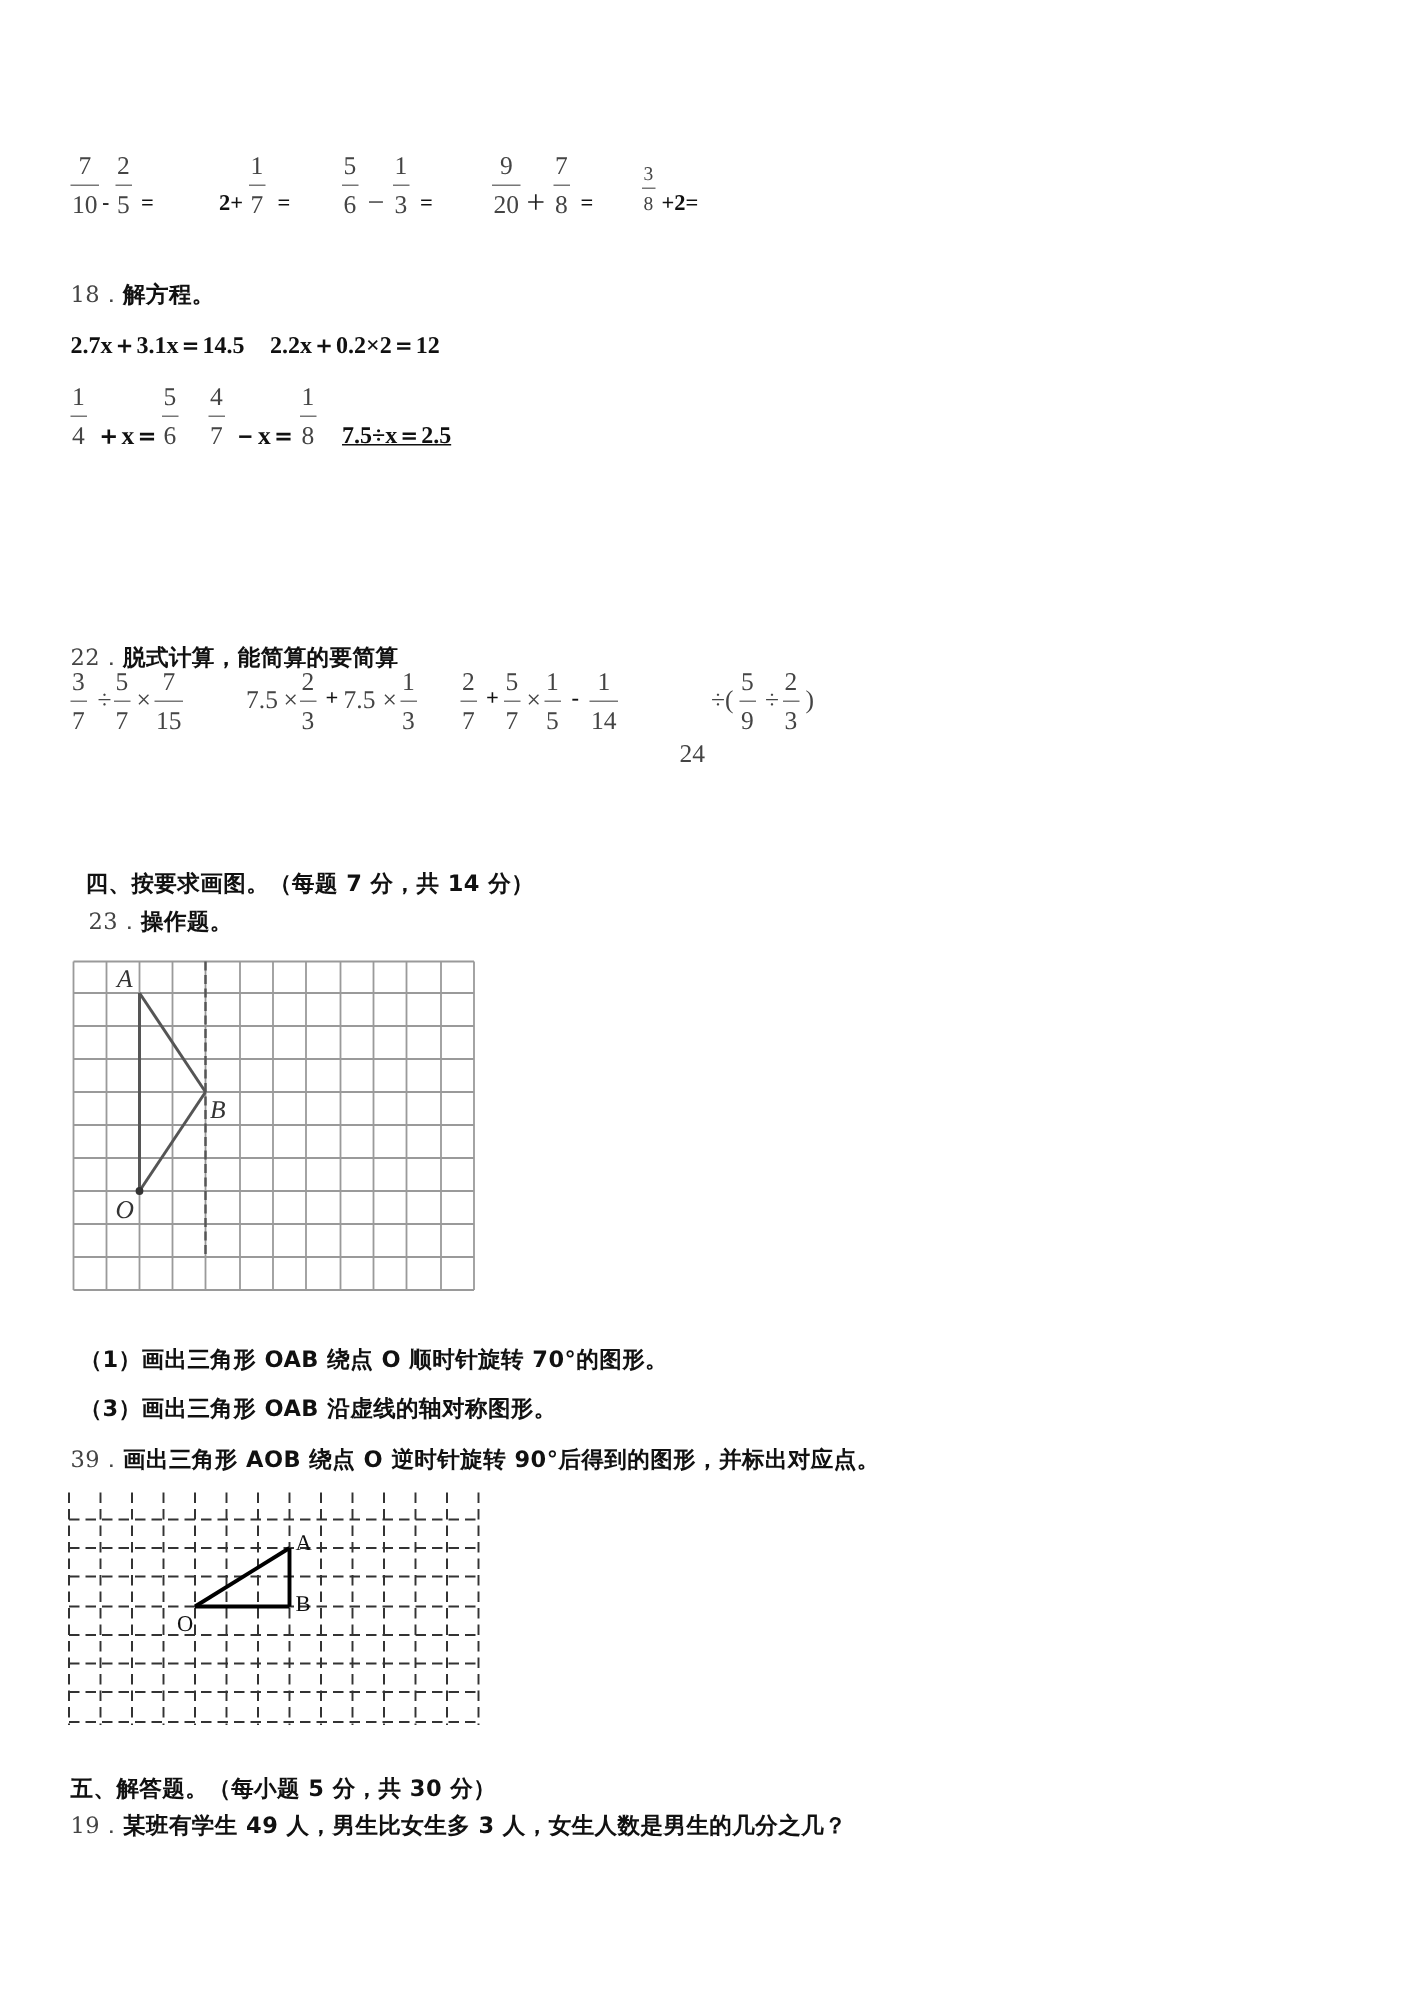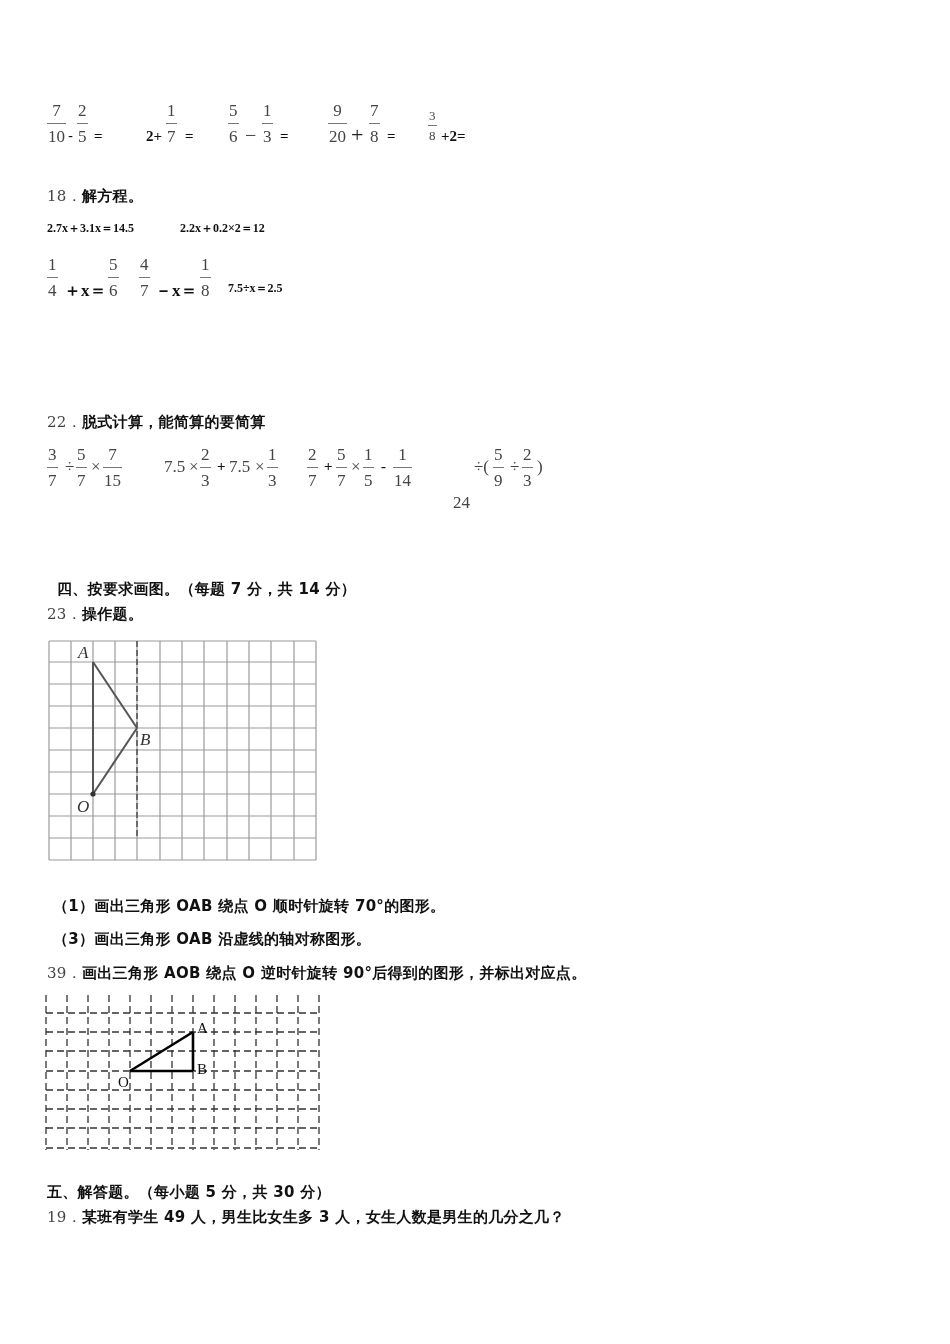--- a/index.html
+++ b/index.html
@@ -9,21 +9,21 @@
   .frac { position: absolute; display: inline-block; text-align: center;
           font-family: "Liberation Serif", "DejaVu Serif", serif; color: #444; font-size: 17px; line-height: 17px; }
   .frac .num { display: block; padding: 0 1px; }
   .frac .bar { display: block; border-top: 1px solid #777; margin: 4px 0 4px 0; }
   .frac .den { display: block; padding: 0 1px; }
   .op { position: absolute; font-family: "Liberation Sans", "DejaVu Sans", sans-serif; font-size: 15px; color: #111; }
   .opb { position: absolute; font-family: "Liberation Serif", "DejaVu Serif", serif; font-weight: bold; font-size: 15px; color: #111; }
   .opl { position: absolute; font-family: "Liberation Serif", "DejaVu Serif", serif; font-size: 17px; color: #444; }
   .qtext { position: absolute; font-size: 15px; font-weight: bold; font-family: "DejaVu Sans", "Liberation Sans", sans-serif; color: #111; letter-spacing: 0.3px; white-space: nowrap; }
   .qnum { font-weight: normal; font-family: "DejaVu Serif", "Liberation Serif", serif; color: #444; }
-  .eq { position: absolute; font-family: "Liberation Serif", "DejaVu Serif", serif; font-weight: bold; font-size: 12px; color: #111; white-space: nowrap; }
+  .eq { position: absolute; font-family: "Liberation Serif", "DejaVu Serif", serif; font-weight: bold; font-size: 16px; color: #111; white-space: nowrap; }
   svg text { font-family: "Liberation Serif", "DejaVu Serif", serif; }
 </style>
 </head>
 <body>
 
 <div>
 
   <span class="frac" style="left:47px;top:102px;">
     <span class="num">7</span>
       <span class="bar"></span>
@@ -104,23 +104,23 @@
       <span class="bar"></span>
       <span class="den">7</span>
   </span>
   <span class="eq" style="left:155px;top:279px;font-size:17px;">－x＝</span>
   <span class="frac" style="left:200px;top:256px;">
     <span class="num">1</span>
       <span class="bar"></span>
       <span class="den">8</span>
   </span>
 </div>
-<div class="eq" style="left:228px;top:280px;">7.5÷x＝2.5</div>
-
-<div class="qtext" style="left:47px;top:413px;">
+<div class="eq" style="left:228px;top:280px;text-decoration:underline;">7.5÷x＝2.5</div>
+
+<div class="qtext" style="left:47px;top:429px;">
   <span class="qnum">22．</span><span>脱式计算，能简算的要简算</span>
 </div>
 
 <div>
   <span class="frac" style="left:47px;top:446px;">
     <span class="num">3</span>
       <span class="bar"></span>
       <span class="den">7</span>
   </span>
   <span class="opl" style="left:65px;top:457px;">÷</span>
@@ -192,21 +192,21 @@
   <span class="opl" style="left:510px;top:457px;">÷</span>
   <span class="frac" style="left:522px;top:446px;">
     <span class="num">2</span>
       <span class="bar"></span>
       <span class="den">3</span>
   </span>
   <span class="opl" style="left:537px;top:457px;">)</span>
 </div>
 
 <div class="qtext" style="left:57px;top:580px;">四、按要求画图。（每题 7 分，共 14 分）</div>
-<div class="qtext" style="left:47px;top:605px;">
+<div class="qtext" style="left:59px;top:605px;">
   <span class="qnum">23．</span><span>操作题。</span>
 </div>
 
 <svg class="abs" style="left:44px;top:636px;" width="280" height="230">
   <g stroke="#9a9a9a" stroke-width="1.2">
 
     <line x1="5" y1="5" x2="5" y2="224"></line>
     <line x1="27" y1="5" x2="27" y2="224"></line>
     <line x1="49" y1="5" x2="49" y2="224"></line>
     <line x1="71" y1="5" x2="71" y2="224"></line>

